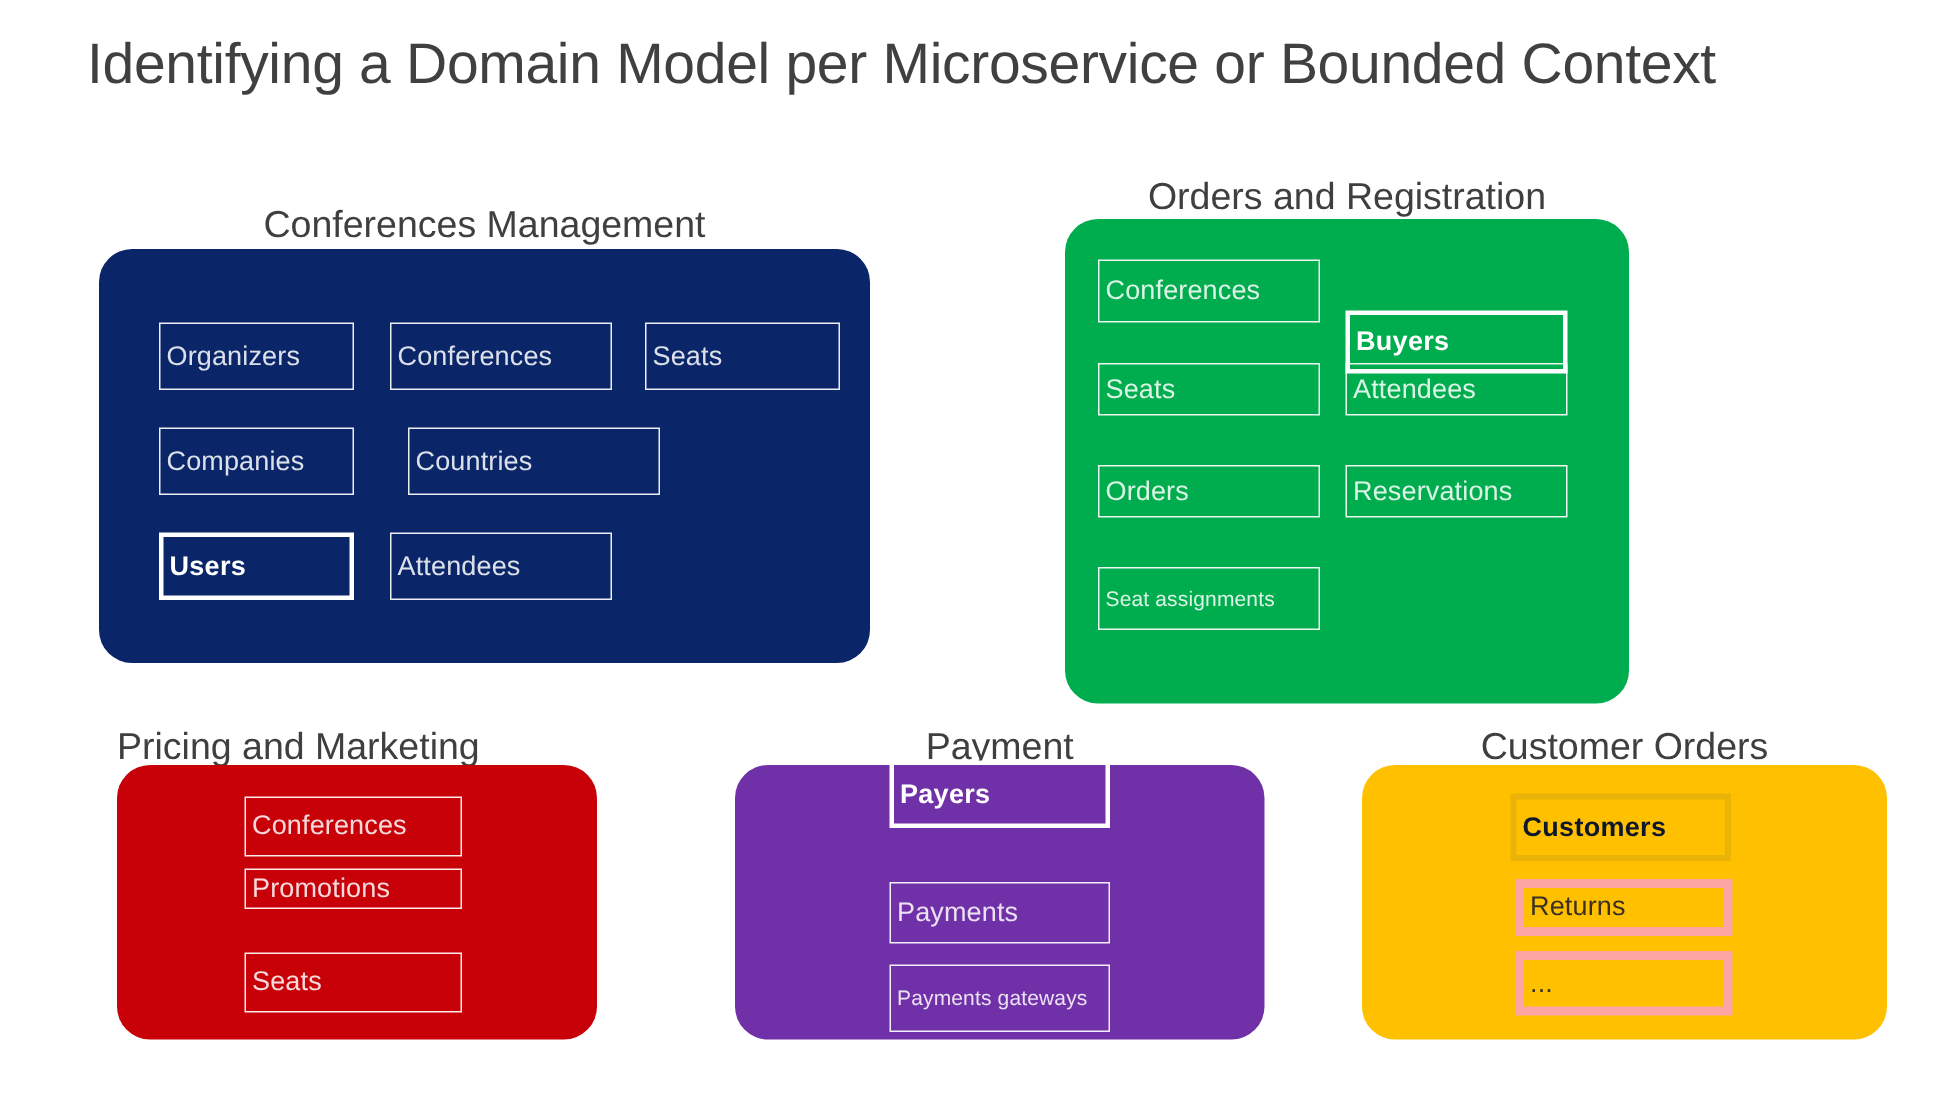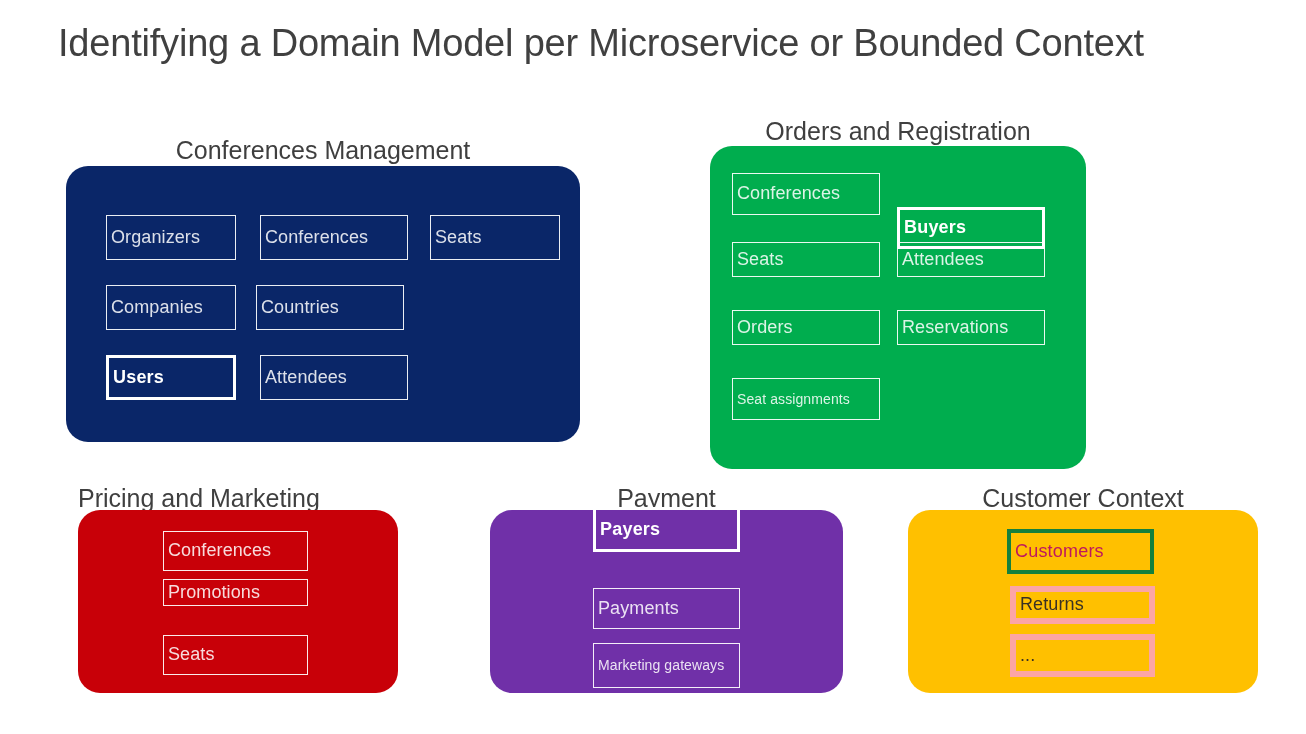--- a/index.html
+++ b/index.html
@@ -78,23 +78,23 @@
     border: 3px solid #ffffff;
     color: #ffffff;
     font-weight: bold;
     letter-spacing: 0.2px;
   }
   .entity.dark {
     border: 6px solid #fca5a5;
     color: #3a3124;
   }
   .entity.dark.highlight {
-    border: 4px solid #15803d;
-    color: #be185d;
-    font-weight: normal;
+    border: 4px solid #eab308;
+    color: #0f172a;
+    font-weight: bold;
     letter-spacing: 0.2px;
   }
   .entity.two-line {
     font-size: 14px;
     line-height: 1.18;
   }
   .entity .etext {
     display: block;
     padding: 0 4px;
   }
@@ -115,38 +115,38 @@
     </div>
     <div class="panel-group" style="left: 78px; top: 484px; width: 320px;">
       <div class="panel-label left">Pricing and Marketing</div>
       <div class="panel-body" style="top: 26px; width: 320px; height: 183px; background: rgb(200, 0, 8);"></div>
     </div>
     <div class="panel-group" style="left: 490px; top: 484px; width: 353px;">
       <div class="panel-label center">Payment</div>
       <div class="panel-body" style="top: 26px; width: 353px; height: 183px; background: rgb(112, 48, 168);"></div>
     </div>
     <div class="panel-group" style="left: 908px; top: 484px; width: 350px;">
-      <div class="panel-label center">Customer Context</div>
+      <div class="panel-label center">Customer Orders</div>
       <div class="panel-body" style="top: 26px; width: 350px; height: 183px; background: rgb(255, 192, 0);"></div>
     </div>
   </div>
 
 <div class="entity light" style="left: 106px; top: 215px; width: 130px; height: 45px;">
     <span class="etext">Organizers</span>
   </div>
 <div class="entity light" style="left: 260px; top: 215px; width: 148px; height: 45px;">
     <span class="etext">Conferences</span>
   </div>
 <div class="entity light" style="left: 430px; top: 215px; width: 130px; height: 45px;">
     <span class="etext">Seats</span>
   </div>
 <div class="entity light" style="left: 106px; top: 285px; width: 130px; height: 45px;">
     <span class="etext">Companies</span>
   </div>
-<div class="entity light" style="left: 256px; top: 285px; width: 148px; height: 45px;">
+<div class="entity light" style="left: 272px; top: 285px; width: 168px; height: 45px;">
     <span class="etext">Countries</span>
   </div>
 <div class="entity light highlight" style="left: 106px; top: 355px; width: 130px; height: 45px;">
     <span class="etext">Users</span>
   </div>
 <div class="entity light" style="left: 260px; top: 355px; width: 148px; height: 45px;">
     <span class="etext">Attendees</span>
   </div>
 <div class="entity light" style="left: 732px; top: 173px; width: 148px; height: 42px;">
     <span class="etext">Conferences</span>
@@ -178,21 +178,21 @@
 <div class="entity light" style="left: 163px; top: 635px; width: 145px; height: 40px;">
     <span class="etext">Seats</span>
   </div>
 <div class="entity light highlight" style="left: 593px; top: 507px; width: 147px; height: 45px;">
     <span class="etext">Payers</span>
   </div>
 <div class="entity light" style="left: 593px; top: 588px; width: 147px; height: 41px;">
     <span class="etext">Payments</span>
   </div>
 <div class="entity light two-line" style="left: 593px; top: 643px; width: 147px; height: 45px;">
-    <span class="etext">Marketing gateways</span>
+    <span class="etext">Payments gateways</span>
   </div>
 <div class="entity dark highlight" style="left: 1007px; top: 529px; width: 147px; height: 45px;">
     <span class="etext">Customers</span>
   </div>
 <div class="entity dark" style="left: 1010px; top: 586px; width: 145px; height: 38px;">
     <span class="etext">Returns</span>
   </div>
 <div class="entity dark" style="left: 1010px; top: 634px; width: 145px; height: 43px;">
     <span class="etext">...</span>
   </div>

